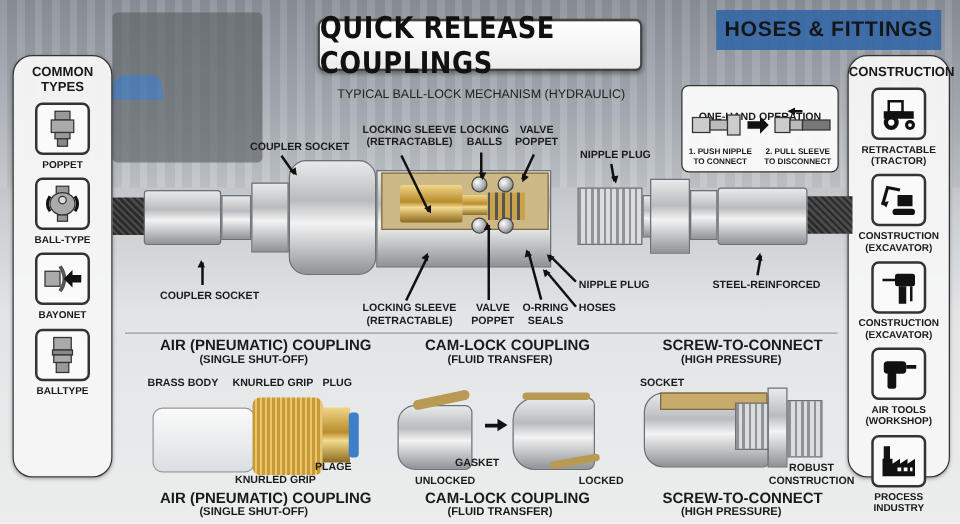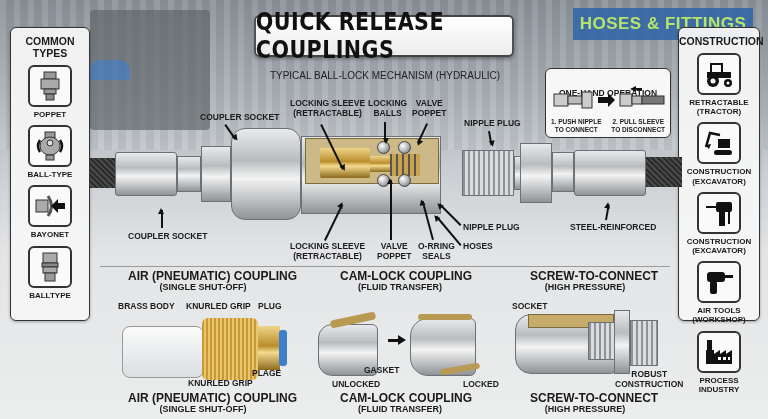--- a/index.html
+++ b/index.html
@@ -14,41 +14,41 @@
     position: absolute; left: 0; top: 0; width: 768px; height: 150px;
     background: repeating-linear-gradient(90deg, rgba(255,255,255,0.08) 0 6px, rgba(0,0,0,0.04) 6px 14px);
   }
   .bg-machine {
     position: absolute; left: 90px; top: 10px; width: 120px; height: 120px;
     background: #5e6367; border-radius: 4px; opacity: 0.65;
   }
   .bg-machine .blue { position:absolute; left: 0; top: 50px; width: 40px; height: 20px; background:#2a68b3; border-radius: 10px 10px 0 0; }
   .bg-sign {
     position: absolute; left: 573px; top: 8px; width: 180px; height: 32px;
-    background: #2e64a8; color: #bef264; font-weight: bold; font-size: 17px;
+    background: #2e64a8; color: #000000; font-weight: bold; font-size: 17px;
     display: flex; align-items: center; justify-content: center; letter-spacing: 0.5px;
     filter: blur(0.6px); opacity: 0.85;
   }
   .title-banner {
     position: absolute; left: 233px; top: 15px; width: 302px; height: 42px;
     background: linear-gradient(#ffffff, #ececec);
     border: 2px solid #444; border-radius: 6px;
     box-shadow: 0 2px 4px rgba(0,0,0,0.35);
     display: flex; align-items: center; justify-content: center;
     font-weight: bold; font-size: 24px; letter-spacing: 0.5px; color: #111;
     font-family: "DejaVu Sans", sans-serif; transform: scaleX(0.86);
   }
   .subtitle {
     position: absolute; left: 260px; top: 70px; width: 250px; text-align: center;
     font-weight: normal; font-size: 10px; color: #222;
   }
   
   .side-panel {
-    position: absolute; top: 27px; width: 80px; height: 294px;
-    background: rgba(245,245,245,0.95); border: 1.5px solid #333; border-radius: 6px;
+    position: absolute; top: 44px; width: 80px; height: 338px;
+    background: rgba(245,245,245,0.95); border: 1.5px solid #333; border-radius: 16px;
     box-shadow: 0 1px 3px rgba(0,0,0,0.3);
   }
   .side-panel.left { left: 10px; }
   .side-panel.right { left: 678px; width: 82px; }
   .panel-title { text-align: center; font-weight: bold; font-size: 10.5px; margin-top: 7px; }
   .panel-item { display: flex; flex-direction: column; align-items: center; margin-top: 6px; }
   .icon-box {
     width: 44px; height: 42px; border: 2px solid #333; border-radius: 6px; background: #fafafa;
     display: flex; align-items: center; justify-content: center;
   }

